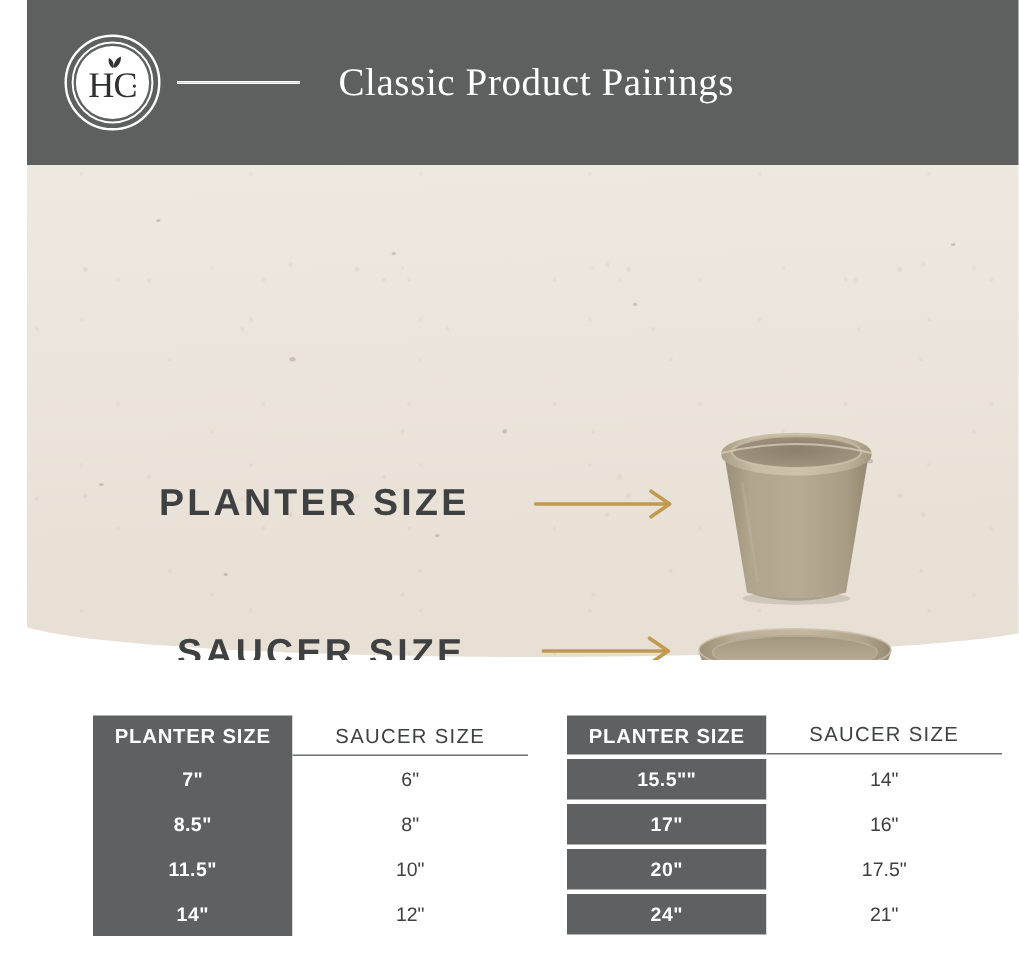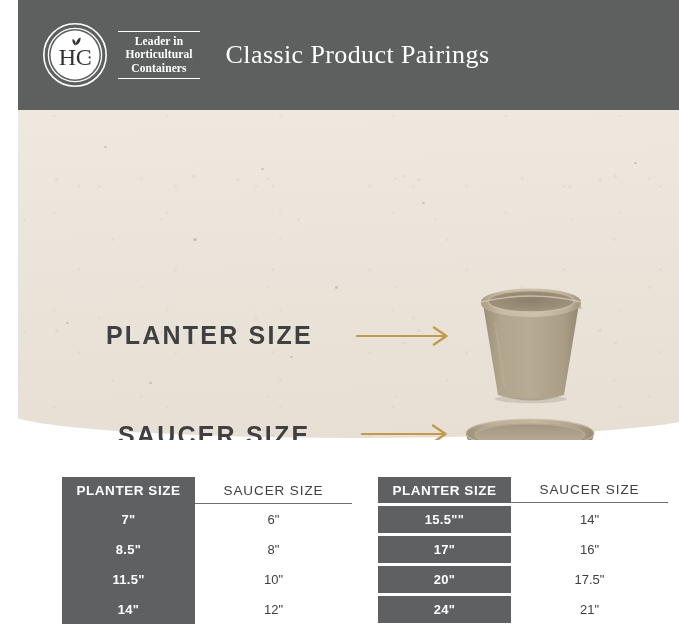--- a/index.html
+++ b/index.html
@@ -131,25 +131,20 @@
           <circle cx="33" cy="33" r="26.6" fill="none" stroke="#ffffff" stroke-width="1.3"></circle>
           <circle cx="33" cy="33" r="24.4" fill="#ffffff"></circle>
           <path d="M33.8 22.6 C33.8 19.4 35.9 16.6 38.6 15.6 C38.9 18.9 37.2 21.9 34.6 23.1 Z" fill="#2f3132"></path>
           <path d="M33.0 23.4 C30.8 21.8 29.9 19.0 30.7 16.7 C33.1 17.9 34.2 20.6 33.6 23.3 Z" fill="#2f3132"></path>
           <text x="33" y="42.6" text-anchor="middle" font-family="Liberation Serif, serif" font-size="24" fill="#2f3132" letter-spacing="-0.5">HC</text>
           <circle cx="47.6" cy="35.4" r="1.05" fill="#2f3132"></circle>
         </svg>
       </div>
       <div class="logo-text">
         <div class="logo-rule"></div>
-        <div class="logo-lines">
-          <span>Leader in</span>
-          <span>Horticultural</span>
-          <span>Containers</span>
-        </div>
         <div class="logo-rule"></div>
       </div>
     </div>
 
     <div class="title">Classic Product Pairings</div>
   </div>
 
   <div class="hero">
     <div class="hero-bg"></div>
 

